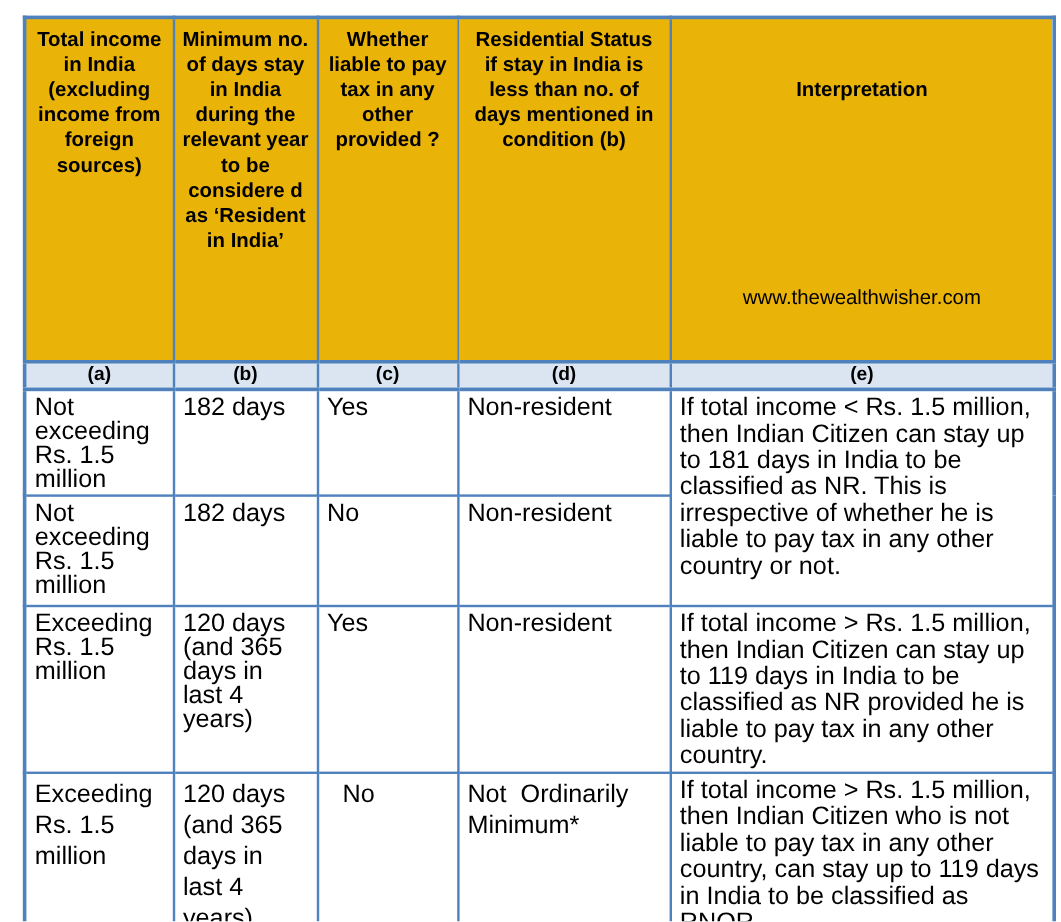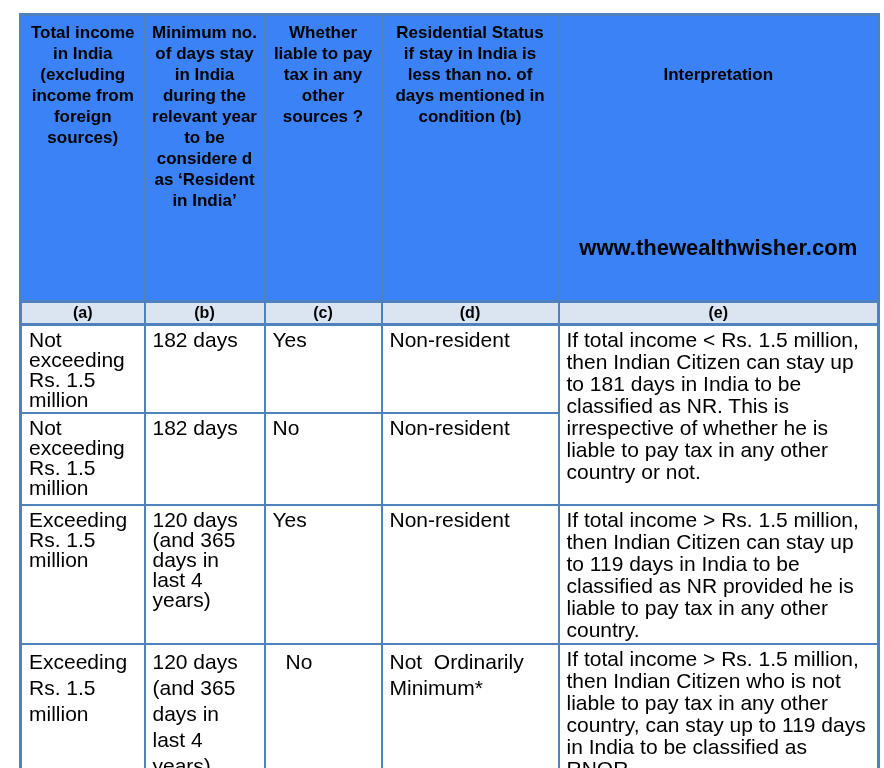--- a/index.html
+++ b/index.html
@@ -25,32 +25,32 @@
     table-layout: fixed;
     border: 3px solid #4f81bd;
   }
   .res-table th, .res-table td {
     border: 2px solid #4f81bd;
     vertical-align: top;
     overflow: hidden;
   }
   
   .head-row th {
-    background: #3b82f6;
+    background: #eab308;
     font-weight: bold;
     font-size: 17px;
     line-height: 21px;
     text-align: center;
     padding: 6px 4px 0 4px;
     height: 250px;
     white-space: pre-wrap;
   }
   .head-row th .watermark {
-    font-weight: bold;
-    font-size: 22px;
+    font-weight: normal;
+    font-size: 17px;
     margin-top: 110px;
   }
   
   .letter-row th {
     background: #dbe5f1;
     font-weight: bold;
     font-size: 16px;
     text-align: center;
     padding: 1px 2px;
     height: 17px;
@@ -95,21 +95,21 @@
       <col style="width:120px">
       <col style="width:117px">
       <col style="width:177px">
       <col style="width:320px">
     </colgroup>
 
     <tbody>
         <tr class="head-row">
       <th>Total income in India (excluding income from foreign sources)</th>
       <th>Minimum no. of days stay in India during the relevant year to be considere d as ‘Resident in India’</th>
-      <th>Whether liable to pay tax in any other sources ?</th>
+      <th>Whether liable to pay tax in any other provided ?</th>
       <th>Residential Status  if stay in India is less than no. of days mentioned in condition (b)</th>
       <th>
         <div>Interpretation</div>
         <div class="watermark">www.thewealthwisher.com</div>
       </th>
     </tr>
 
     <tr class="letter-row">
       <th>(a)</th>
       <th>(b)</th>

